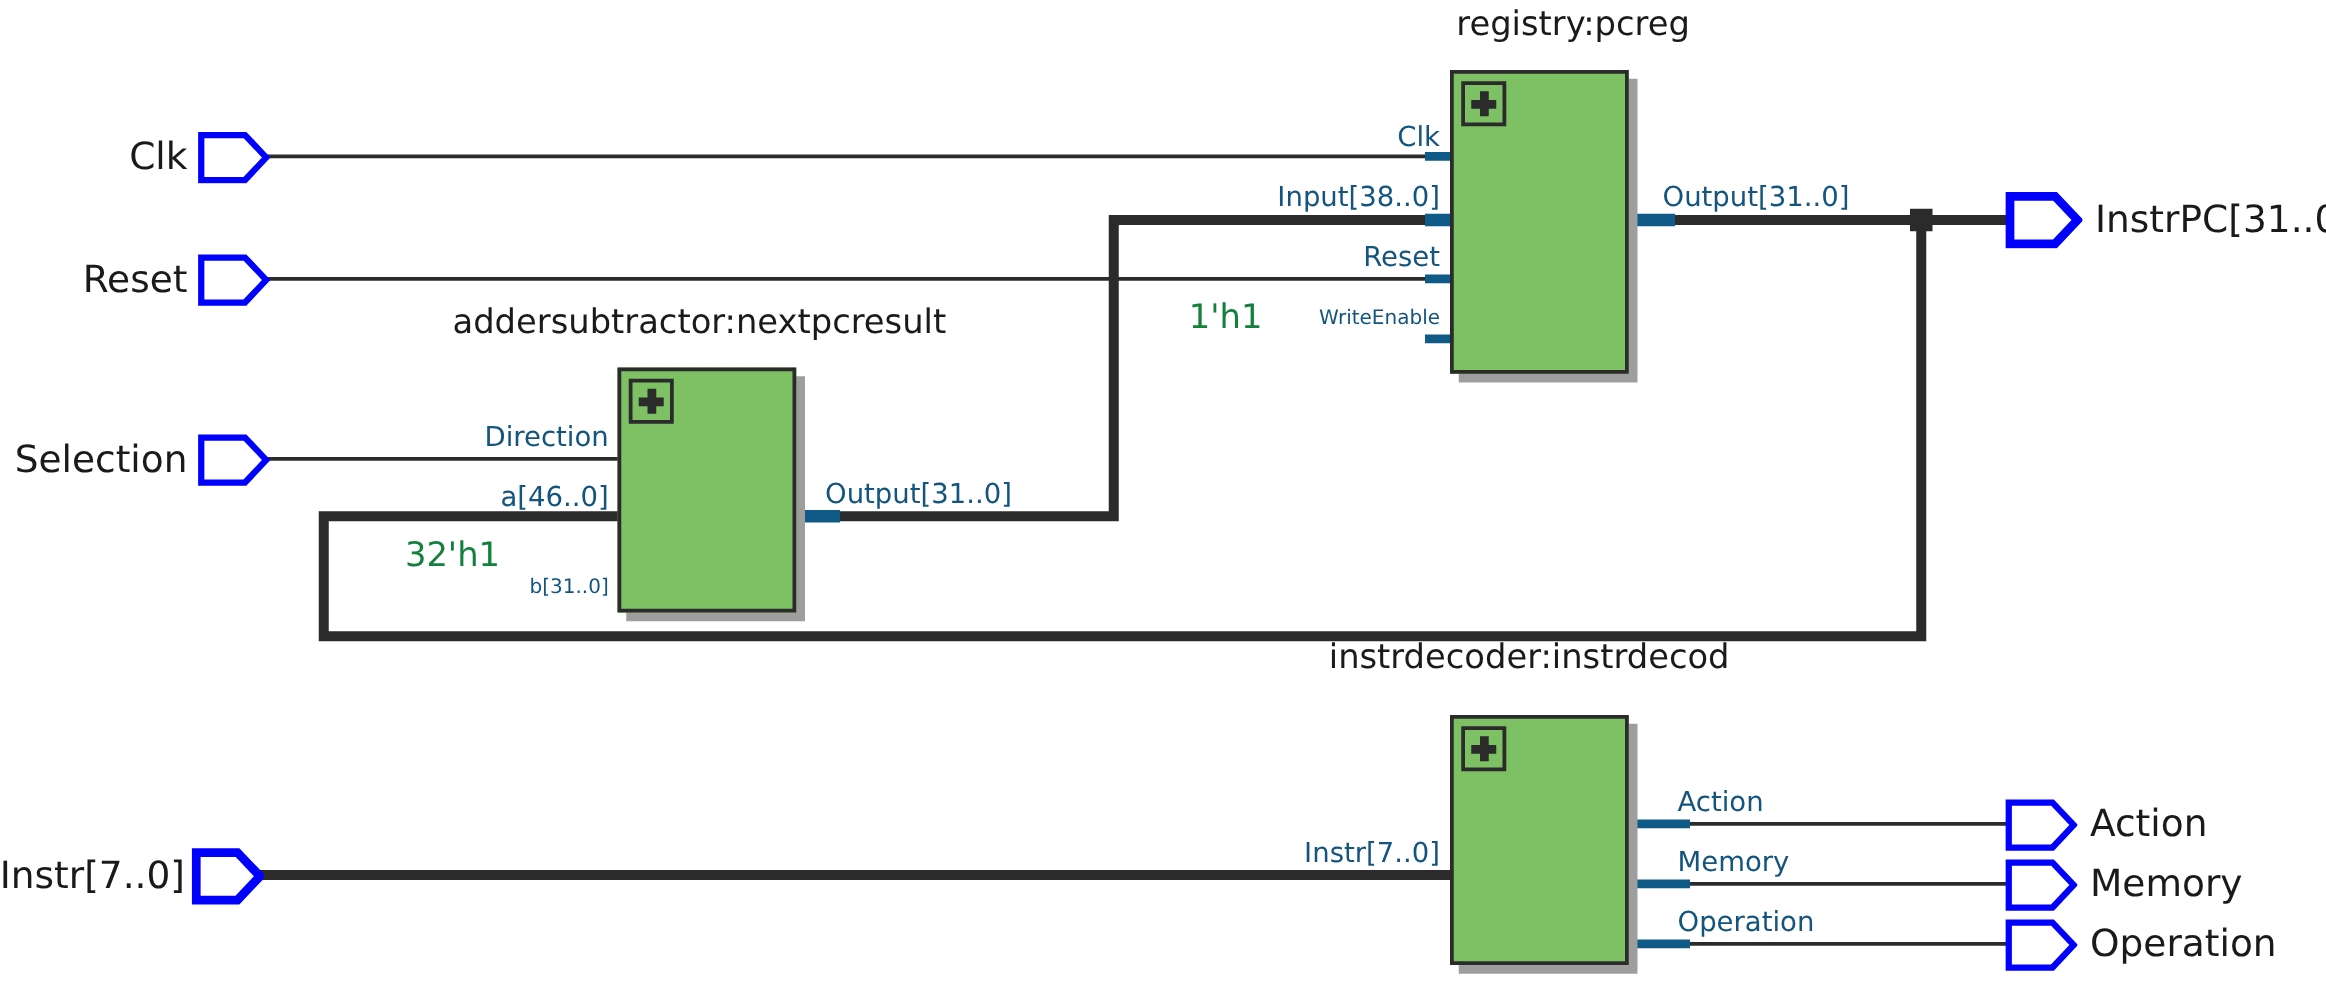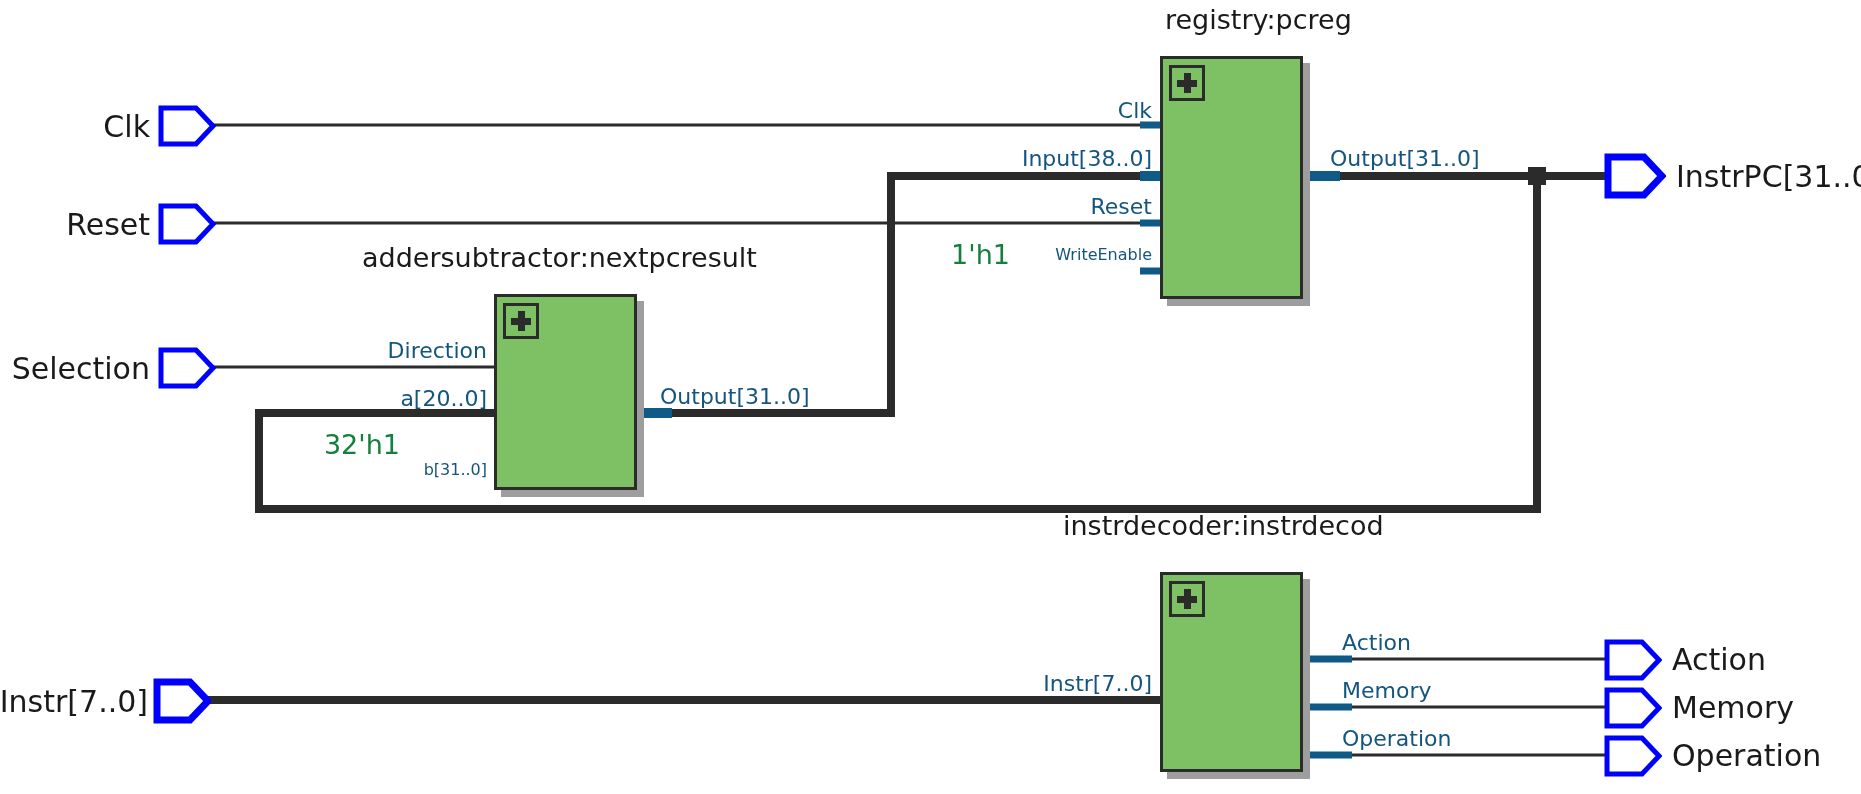--- a/index.html
+++ b/index.html
@@ -136,21 +136,21 @@
   <div class="pin-label r" style="left:1152px;top:206px;">Reset</div>
   <div class="pin-label r small" style="left:1152px;top:254px;">WriteEnable</div>
   <div class="const-label" style="left:1010px;top:254px;">1'h1</div>
   <div class="pin-label l" style="left:1330px;top:158px;">Output[31..0]</div>
 
   <div class="block-title" style="left:362px;top:242px;">addersubtractor:nextpcresult</div>
   <div class="block" style="left:494px;top:294px;width:143px;height:196px;">
     <div class="plus"></div>
   </div>
   <div class="pin-label r" style="left:487px;top:350px;">Direction</div>
-  <div class="pin-label r" style="left:487px;top:398px;">a[20..0]</div>
+  <div class="pin-label r" style="left:487px;top:398px;">a[46..0]</div>
   <div class="pin-label r small" style="left:487px;top:469px;">b[31..0]</div>
   <div class="const-label" style="left:400px;top:444px;">32'h1</div>
   <div class="pin-label l" style="left:660px;top:396px;">Output[31..0]</div>
 
   <div class="block-title" style="left:1063px;top:510px;">instrdecoder:instrdecod</div>
   <div class="block" style="left:1160px;top:572px;width:143px;height:200px;">
     <div class="plus"></div>
   </div>
   <div class="pin-label r" style="left:1152px;top:683px;">Instr[7..0]</div>
   <div class="pin-label l" style="left:1342px;top:642px;">Action</div>

